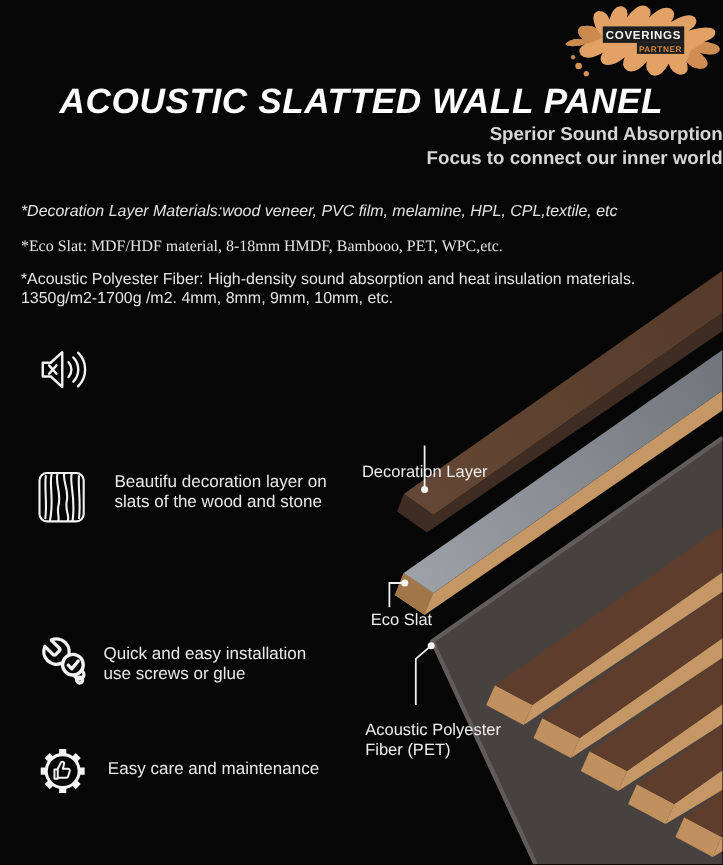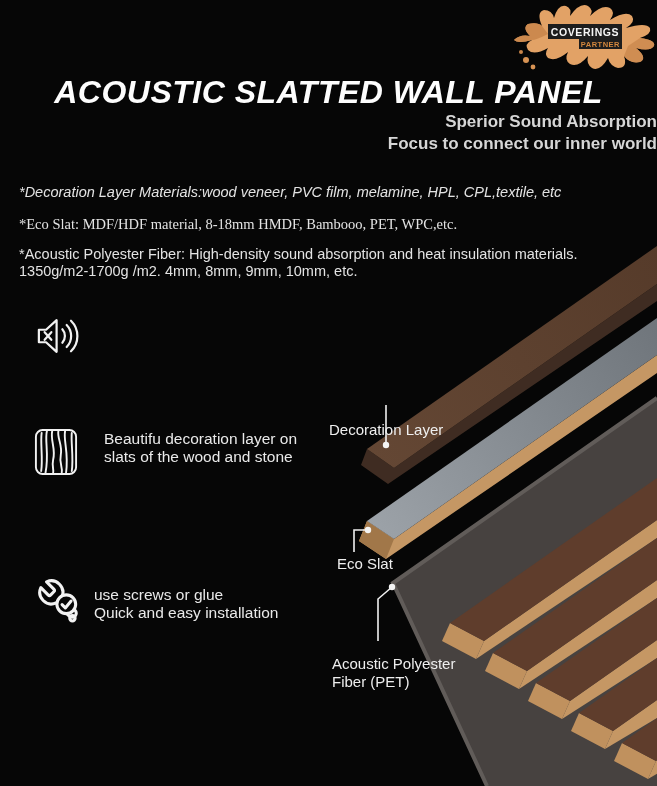--- a/index.html
+++ b/index.html
@@ -164,25 +164,47 @@
   <div class="abs feature f3">
     <svg class="ficon" width="46" height="56" viewBox="0 0 24 29" fill="none" stroke="#f2f2f2" stroke-width="1.6" stroke-linecap="round" stroke-linejoin="round">
       <g transform="translate(24,2) scale(-1,1)">
         <path d="M14.7 6.3a1 1 0 0 0 0 1.4l1.6 1.6a1 1 0 0 0 1.4 0l3.77-3.77a6 6 0 0 1-7.94 7.94l-6.91 6.91a2.12 2.12 0 0 1-3-3l6.91-6.91a6 6 0 0 1 7.94-7.94l-3.76 3.76z"></path>
       </g>
       <circle cx="15.8" cy="16.2" r="4.9" fill="#060606"></circle>
       <path d="M13.6 16.4 l1.7 1.7 l3-3.6"></path>
       <circle cx="19" cy="23.5" r="1.4"></circle>
     </svg>
     <div class="txt">
+      <div>Quick and easy installation</div>
       <div>use screws or glue</div>
-      <div>Quick and easy installation</div>
-    </div>
-  </div>
-
+    </div>
+  </div>
+
+  <div class="abs feature f4">
+    <svg class="ficon" width="48" height="54" viewBox="0 0 48 48" fill="none" stroke="#f2f2f2" stroke-linecap="round" stroke-linejoin="round">
+      <g stroke-width="6.5" stroke-linecap="butt">
+        <line x1="39" y1="24" x2="44" y2="24"></line>
+        <line x1="34.6" y1="34.6" x2="38.1" y2="38.1"></line>
+        <line x1="24" y1="39" x2="24" y2="44"></line>
+        <line x1="13.4" y1="34.6" x2="9.9" y2="38.1"></line>
+        <line x1="9" y1="24" x2="4" y2="24"></line>
+        <line x1="13.4" y1="13.4" x2="9.9" y2="9.9"></line>
+        <line x1="24" y1="9" x2="24" y2="4"></line>
+        <line x1="34.6" y1="13.4" x2="38.1" y2="9.9"></line>
+      </g>
+      <circle cx="24" cy="24" r="15" stroke-width="2.8" fill="#060606"></circle>
+      <g stroke-width="1.8">
+        <path d="M16.5 22.5 h3 v8.5 h-3 z"></path>
+        <path d="M19.5 30 h7.6 a2 2 0 0 0 1.9-1.4 l1.4-4.7 a1.6 1.6 0 0 0-1.5-2 h-4.8 l1.1-4.2 a1.6 1.6 0 0 0-3-1.2 l-2.7 5.4"></path>
+      </g>
+    </svg>
+    <div class="txt">
+      <div>Easy care and maintenance</div>
+    </div>
+  </div>
 
   <div class="abs dlabel lab-deco">Decoration Layer</div>
   <div class="abs dlabel lab-eco">Eco Slat</div>
   <div class="abs dlabel lab-pet">
     <div>Acoustic Polyester</div>
     <div>Fiber (PET)</div>
   </div>
 
 </div>
 

